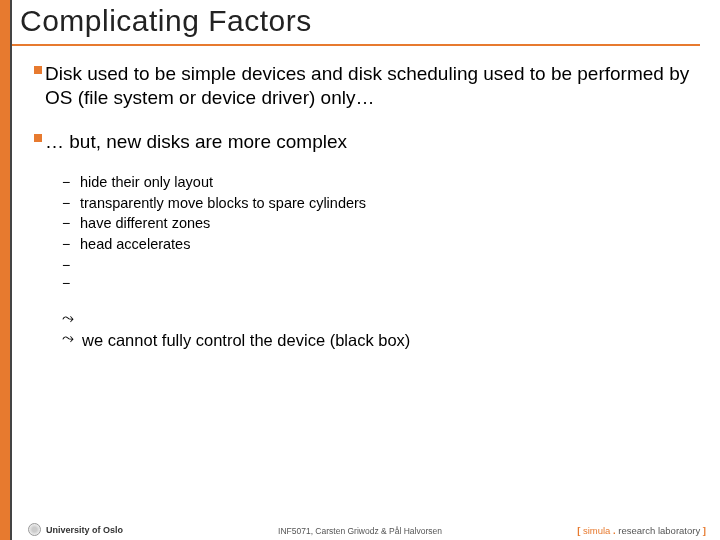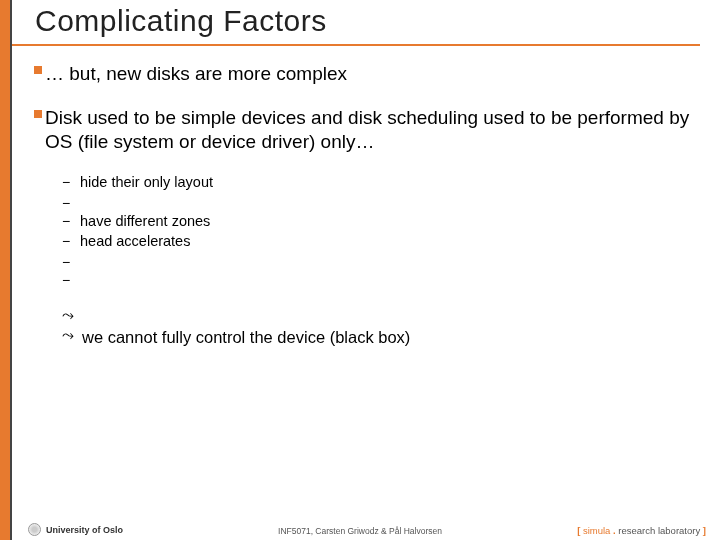--- a/index.html
+++ b/index.html
@@ -1,20 +1,20 @@
 <!DOCTYPE html>
 <html><head>
 <meta charset="utf-8">
 <style>
   * { box-sizing: border-box; margin: 0; padding: 0; }
   html, body { width: 720px; height: 540px; font-family: Verdana, Geneva, sans-serif; background: #fff; color: #000; }
   .slide { position: relative; width: 720px; height: 540px; }
   .sidebar { position: absolute; left: 0; top: 0; width: 10px; height: 540px; background: #e77a2f; }
   .sidebar-inner { position: absolute; left: 10px; top: 0; width: 2px; height: 540px; background: #444; }
-  .title-wrap { position: absolute; left: 35px; top: 4px; right: 20px; }
+  .title-wrap { position: absolute; left: 20px; top: 4px; right: 20px; }
   .title { font-size: 30px; font-weight: 400; color: #222; letter-spacing: 0.5px; }
   .title-underline { position: absolute; left: 12px; right: 20px; top: 44px; height: 2px; background: #e77a2f; }
   .content { position: absolute; left: 30px; right: 20px; top: 62px; }
   .bullet1 { display: flex; margin-bottom: 20px; }
   .b1mark { width: 15px; flex: 0 0 15px; height: 15px; display:flex; align-items:flex-start; justify-content:center; margin-top:4px; }
   .sq { width: 8px; height: 8px; background: #e77a2f; }
   .b1text { font-size: 19px; line-height: 1.25; }
   .sublist { margin-left: 32px; margin-top: 4px; }
   .bullet2 { display: flex; margin-bottom: 1px; }
   .b2mark { width: 18px; flex: 0 0 18px; font-size: 14px; color:#000; margin-top:1px; }
@@ -46,37 +46,38 @@
     <div class="title">Complicating Factors</div>
   </div>
   <div class="title-underline"></div>
 
   <div class="content">
 
     <div class="bullet1">
       <div class="b1mark">
           <div class="sq"></div>
         </div>
-      <div class="b1text">… but, new disks are more complex</div>
+      <div class="b1text">Disk used to be simple devices and disk scheduling used to be performed by OS (file system or device driver) only…</div>
     </div>
 
     <div class="bullet1">
       <div class="b1mark">
           <div class="sq"></div>
         </div>
-      <div class="b1text">Disk used to be simple devices and disk scheduling used to be performed by OS (file system or device driver) only…</div>
+      <div class="b1text">… but, new disks are more complex</div>
     </div>
 
     <div class="sublist">
       <div class="bullet2">
         <div class="b2mark">−</div>
         <div class="b2text">hide their only layout</div>
       </div>
       <div class="bullet2">
         <div class="b2mark">−</div>
+        <div class="b2text">transparently move blocks to spare cylinders</div>
       </div>
       <div class="bullet2">
         <div class="b2mark">−</div>
         <div class="b2text">have different zones</div>
       </div>
       <div class="bullet2">
         <div class="b2mark">−</div>
         <div class="b2text">head accelerates</div>
       </div>
       <div class="bullet2">

